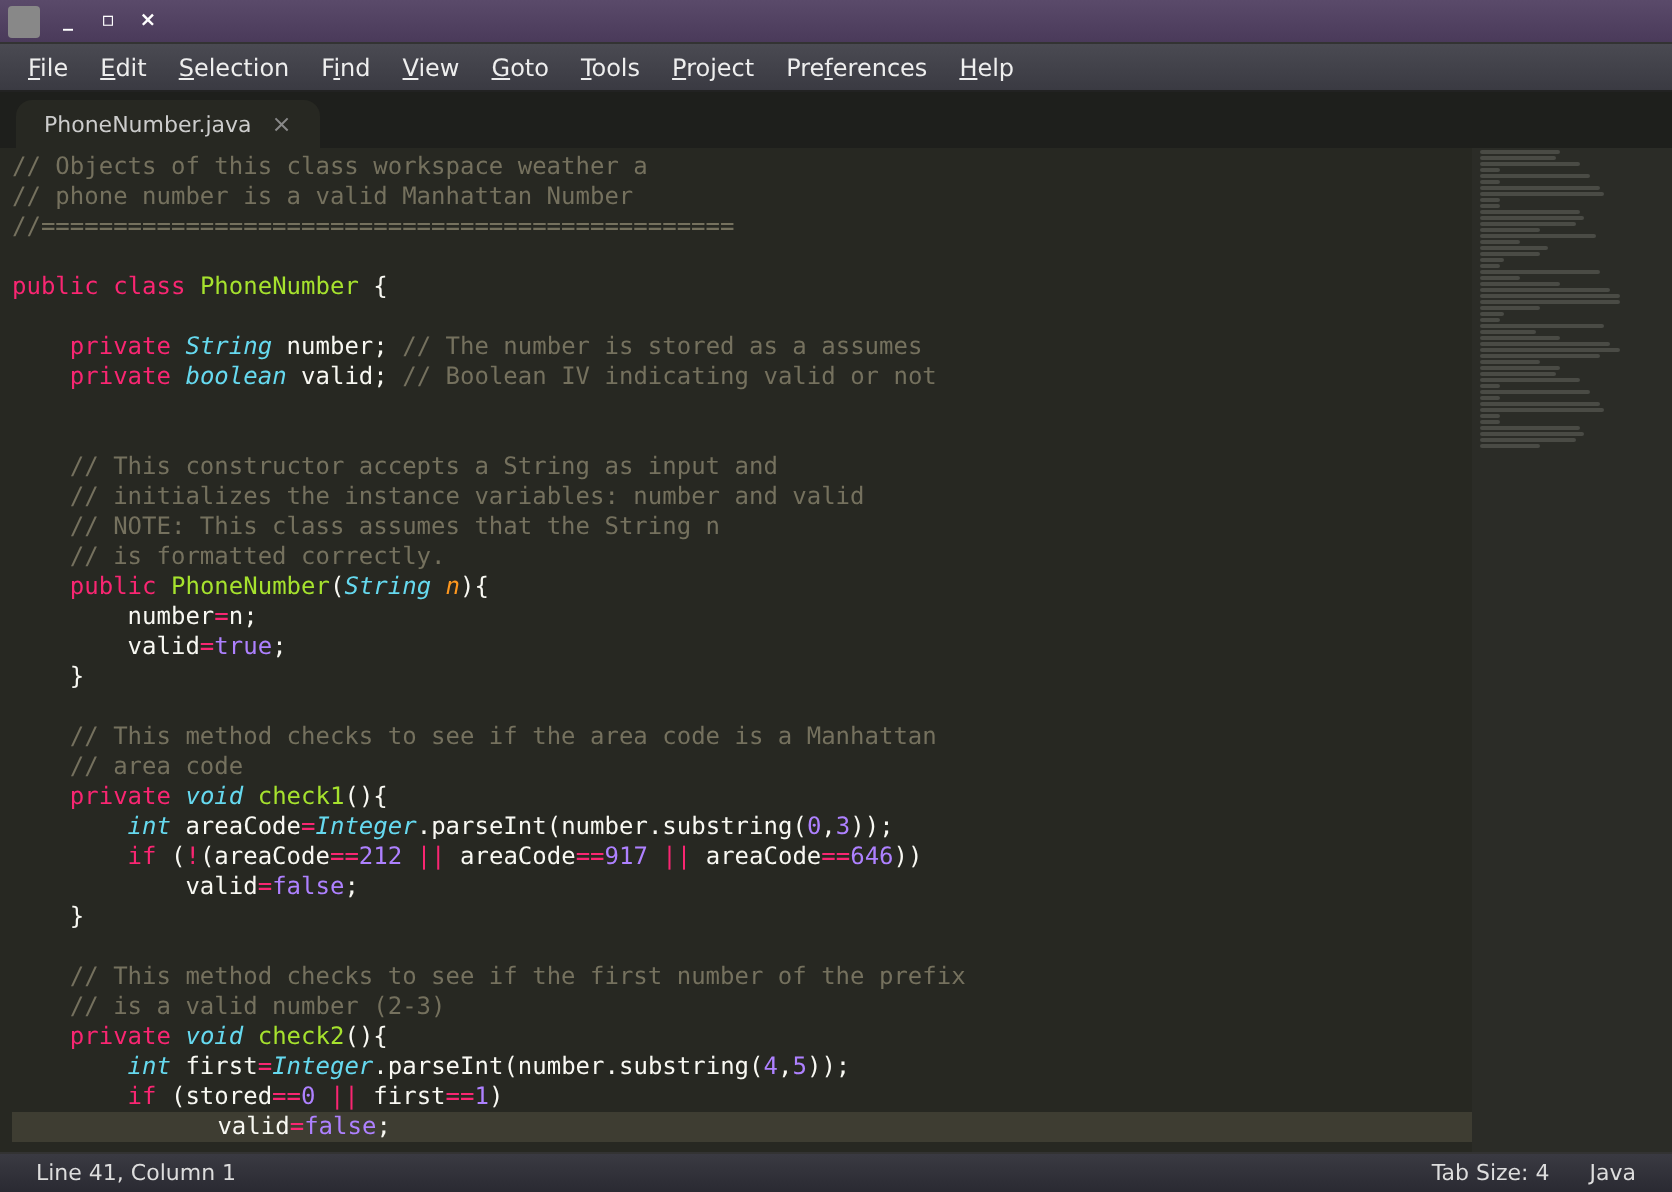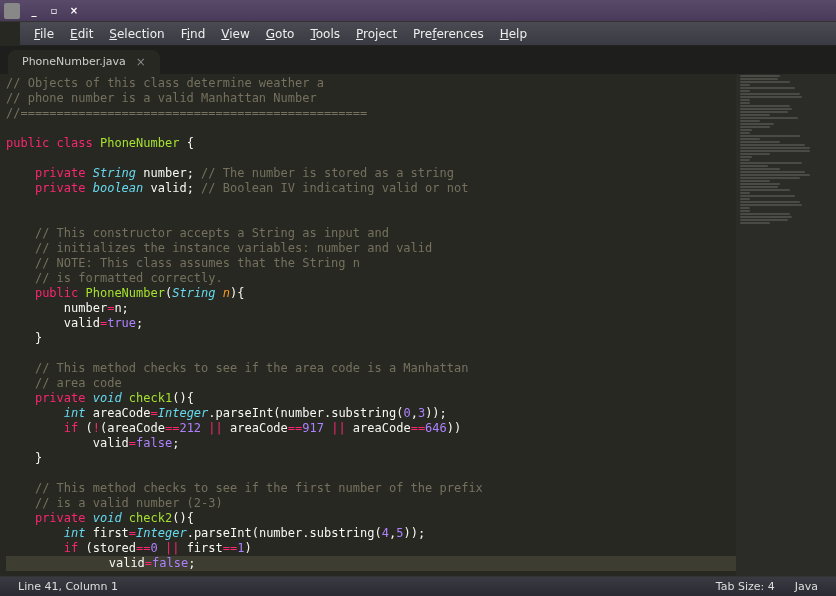--- a/index.html
+++ b/index.html
@@ -37,21 +37,20 @@
   font-size: 10px;
   cursor: pointer;
 }
 .menubar {
   height: 24px;
   background: linear-gradient(to bottom, #4a4a52, #3a3a42);
   display: flex;
   align-items: center;
   padding: 0 6px;
   border-bottom: 1px solid #222;
-  margin-left: 20px;
 }
 .menubar .menu-item {
   padding: 2px 8px;
   color: #eee;
   cursor: pointer;
   font-size: 12px;
 }
 .menubar .menu-item .mn { text-decoration: underline; }
 .tabbar {
   height: 28px;
@@ -61,21 +60,21 @@
   padding: 0 8px;
 }
 .tab {
   background: #272822;
   color: #ccc;
   padding: 5px 14px 5px 14px;
   border-top-left-radius: 8px;
   border-top-right-radius: 8px;
   font-size: 11px;
   display: flex;
-  align-items: flex-start;
+  align-items: center;
   gap: 10px;
 }
 .tab .close {
   font-size: 12px;
   color: #888;
   cursor: pointer;
 }
 .editor-area {
   display: flex;
   height: 502px;
@@ -166,27 +165,27 @@
 </div>
 
 <div class="tabbar">
   <div class="tab">
     <span>PhoneNumber.java</span>
     <span class="close">×</span>
   </div>
 </div>
 
 <div class="editor-area">
-  <div class="code" id="code"><span class="c-comment">// Objects of this class determine weather a</span>
+  <div class="code" id="code"><span class="c-comment">// Objects of this class workspace weather a</span>
 <span class="c-comment">// phone number is a valid Manhattan Number</span>
 <span class="c-comment">//================================================</span>
 
 <span class="c-keyword">public</span> <span class="c-keyword">class</span> <span class="c-class">PhoneNumber</span><span class="c-text"> {</span>
 
-    <span class="c-keyword">private</span> <span class="c-type">String</span><span class="c-text"> number;</span><span class="c-comment"> // The number is stored as a string</span>
+    <span class="c-keyword">private</span> <span class="c-type">String</span><span class="c-text"> number;</span><span class="c-comment"> // The number is stored as a assumes</span>
     <span class="c-keyword">private</span> <span class="c-type">boolean</span><span class="c-text"> valid;</span><span class="c-comment"> // Boolean IV indicating valid or not</span>
 
 
     <span class="c-comment">// This constructor accepts a String as input and</span>
     <span class="c-comment">// initializes the instance variables: number and valid</span>
     <span class="c-comment">// NOTE: This class assumes that the String n</span>
     <span class="c-comment">// is formatted correctly.</span>
     <span class="c-keyword">public</span> <span class="c-func">PhoneNumber</span><span class="c-text">(</span><span class="c-type">String</span><span class="c-param"> n</span><span class="c-text">){</span>
         <span class="c-text">number</span><span class="c-op">=</span><span class="c-text">n;</span>
         <span class="c-text">valid</span><span class="c-op">=</span><span class="c-const">true</span><span class="c-text">;</span>

